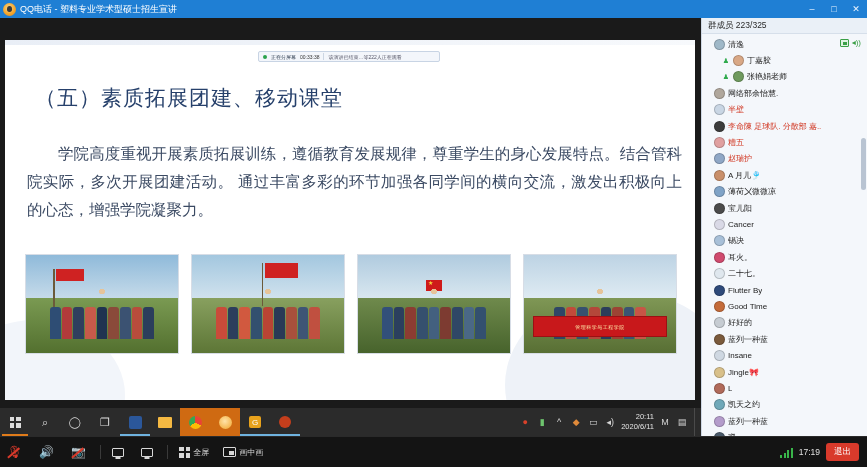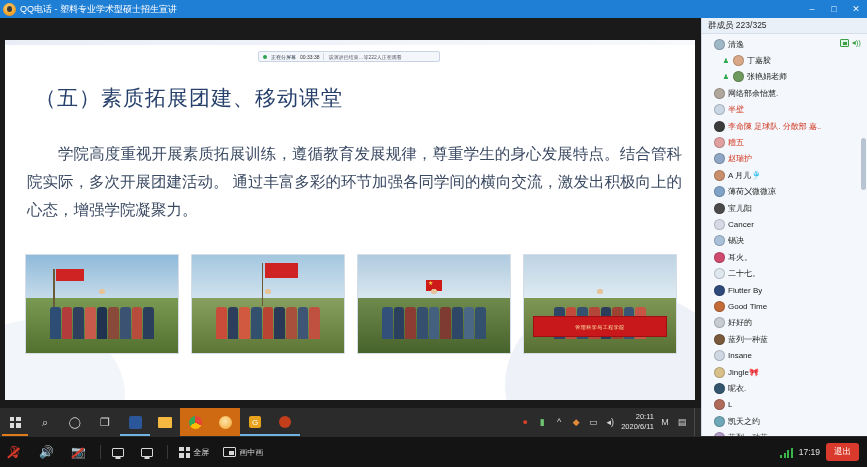--- a/index.html
+++ b/index.html
@@ -78,21 +78,21 @@
     background: #f2f5fa;
   }
   .slide-title {
     position: absolute; left: 30px; top: 44px;
     font-family: "DejaVu Serif", "Liberation Serif", serif;
     font-size: 21px; color: #26406b; letter-spacing: 1px;
     white-space: nowrap; z-index: 3;
   }
   .slide-body {
     position: absolute; left: 22px; top: 100px; width: 655px;
-    font-family: Liberation Serif, serif;
+    font-family: Liberation Sans, sans-serif;
     font-size: 15.5px; line-height: 28px; color: #3b4a63;
     text-indent: 2em; text-align: justify; z-index: 3;
   }
 
   
   .photos {
     position: absolute; left: 20px; top: 214px; width: 652px; height: 100px;
     display: flex; gap: 12px; z-index: 3;
   }
   .photo {
@@ -512,24 +512,20 @@
       <div class="mrow">
         <span class="avatar" style="background:#cfd8e2"></span>
         <span class="mname">Insane</span>
       </div>
 
       <div class="mrow">
         <span class="avatar" style="background:#d8c08a"></span>
         <span class="mname">Jingle🎀</span>
       </div>
 
-      <div class="mrow">
-        <span class="avatar" style="background:#33566e"></span>
-        <span class="mname">呢衣.</span>
-      </div>
 
       <div class="mrow">
         <span class="avatar" style="background:#b06a5a"></span>
         <span class="mname">L</span>
       </div>
 
       <div class="mrow">
         <span class="avatar" style="background:#6fa8b9"></span>
         <span class="mname">凯天之约</span>
       </div>

